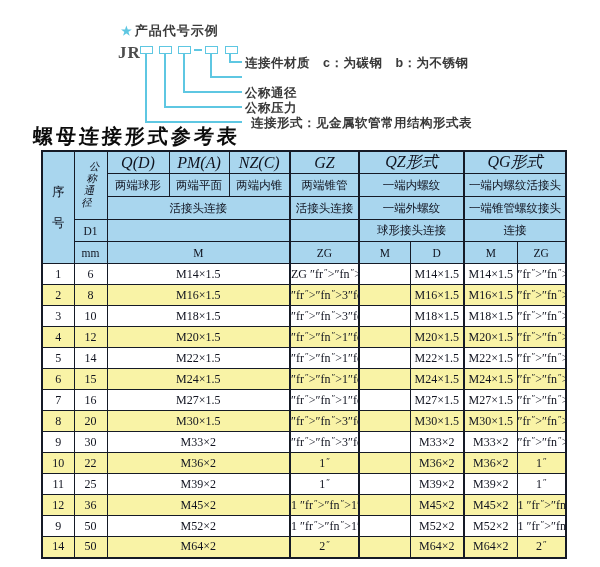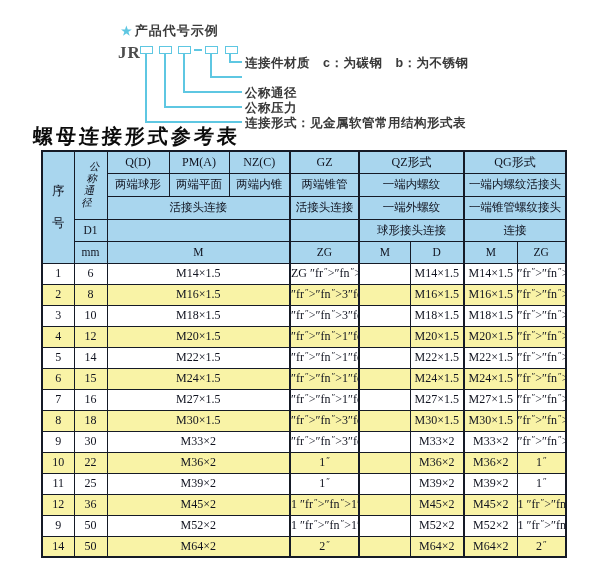--- a/index.html
+++ b/index.html
@@ -36,21 +36,21 @@
   thead th{background:var(--header-bg);font-size:11.5px;}
   thead tr{height:22px;}
   thead tr.r2,thead tr.r3{height:23px;}
   tbody tr{height:21px;}
   tbody td{font-size:12px;background:#ffffff;}
   tbody tr.alt td{background:var(--row-alt);}
   .bl2{border-left-width:2.2px !important;margin-left:40px;}
   .vstack{display:flex;flex-direction:column;align-items:center;line-height:1.15;}
   .vstack.seq{gap:17px;font-size:12.5px;}
   .vstack.dia{font-size:10.5px;transform:skewX(-12deg);}
-  .code{font-size:12px;}
+  .code{font-size:16px;font-style:italic;}
   .inch{font-size:9px;vertical-align:3px;margin-left:1px;}
 </style>
 </head>
 <body>
 
 <div class="page">
 
   <div class="diagram-title"><span class="star">★</span><span>产品代号示例</span></div>
   <div class="jr-prefix">JR</div>
 
@@ -68,21 +68,21 @@
   <div class="seg" style="left:183px;top:54px;width:1.5px;height:38px;"></div>
   <div class="seg" style="left:183px;top:91px;width:59px;height:1.5px;"></div>
   <div class="seg" style="left:164px;top:54px;width:1.5px;height:53px;"></div>
   <div class="seg" style="left:164px;top:106px;width:78px;height:1.5px;"></div>
   <div class="seg" style="left:145px;top:54px;width:1.5px;height:68px;"></div>
   <div class="seg" style="left:145px;top:121px;width:97px;height:1.5px;"></div>
 
   <div class="callout" style="top:55px;">连接件材质　c：为碳钢　b：为不锈钢</div>
   <div class="callout" style="top:85px;">公称通径</div>
   <div class="callout" style="top:100px;">公称压力</div>
-  <div class="callout" style="top:115px;">连接形式：见金属软管常用结构形式表</div>
+  <div class="callout" style="top:115px;margin-left:6px;">连接形式：见金属软管常用结构形式表</div>
 
   <div class="table-title">螺母连接形式参考表</div>
 
   <table class="ref">
     <colgroup>
       <col style="width:32px">
         <col style="width:33px">
         <col style="width:62px">
         <col style="width:60px">
         <col style="width:61px">
@@ -212,21 +212,21 @@
           <td>16</td>
           <td colspan="3">M27×1.5</td>
           <td class="bl2"><span class="&lt;span">″</span>fr<span class="inch">″</span>&gt;<span class="&lt;span">″</span>fn<span class="inch">″</span>&gt;1<span class="&lt;span">″</span>fd&gt;2</td>
           <td class="bl2"></td>
           <td>M27×1.5</td>
           <td class="bl2">M27×1.5</td>
           <td><span class="&lt;span">″</span>fr<span class="inch">″</span>&gt;<span class="&lt;span">″</span>fn<span class="inch">″</span>&gt;1fd&gt;2</td>
         </tr>
         <tr class="alt">
           <td>8</td>
-          <td>18</td>
+          <td>20</td>
           <td colspan="3">M30×1.5</td>
           <td class="bl2"><span class="&lt;span">″</span>fr<span class="inch">″</span>&gt;<span class="&lt;span">″</span>fn<span class="inch">″</span>&gt;3<span class="&lt;span">″</span>fd&gt;4</td>
           <td class="bl2"></td>
           <td>M30×1.5</td>
           <td class="bl2">M30×1.5</td>
           <td><span class="&lt;span">″</span>fr<span class="inch">″</span>&gt;<span class="&lt;span">″</span>fn<span class="inch">″</span>&gt;3fd&gt;4</td>
         </tr>
         <tr>
           <td>9</td>
           <td>30</td>

